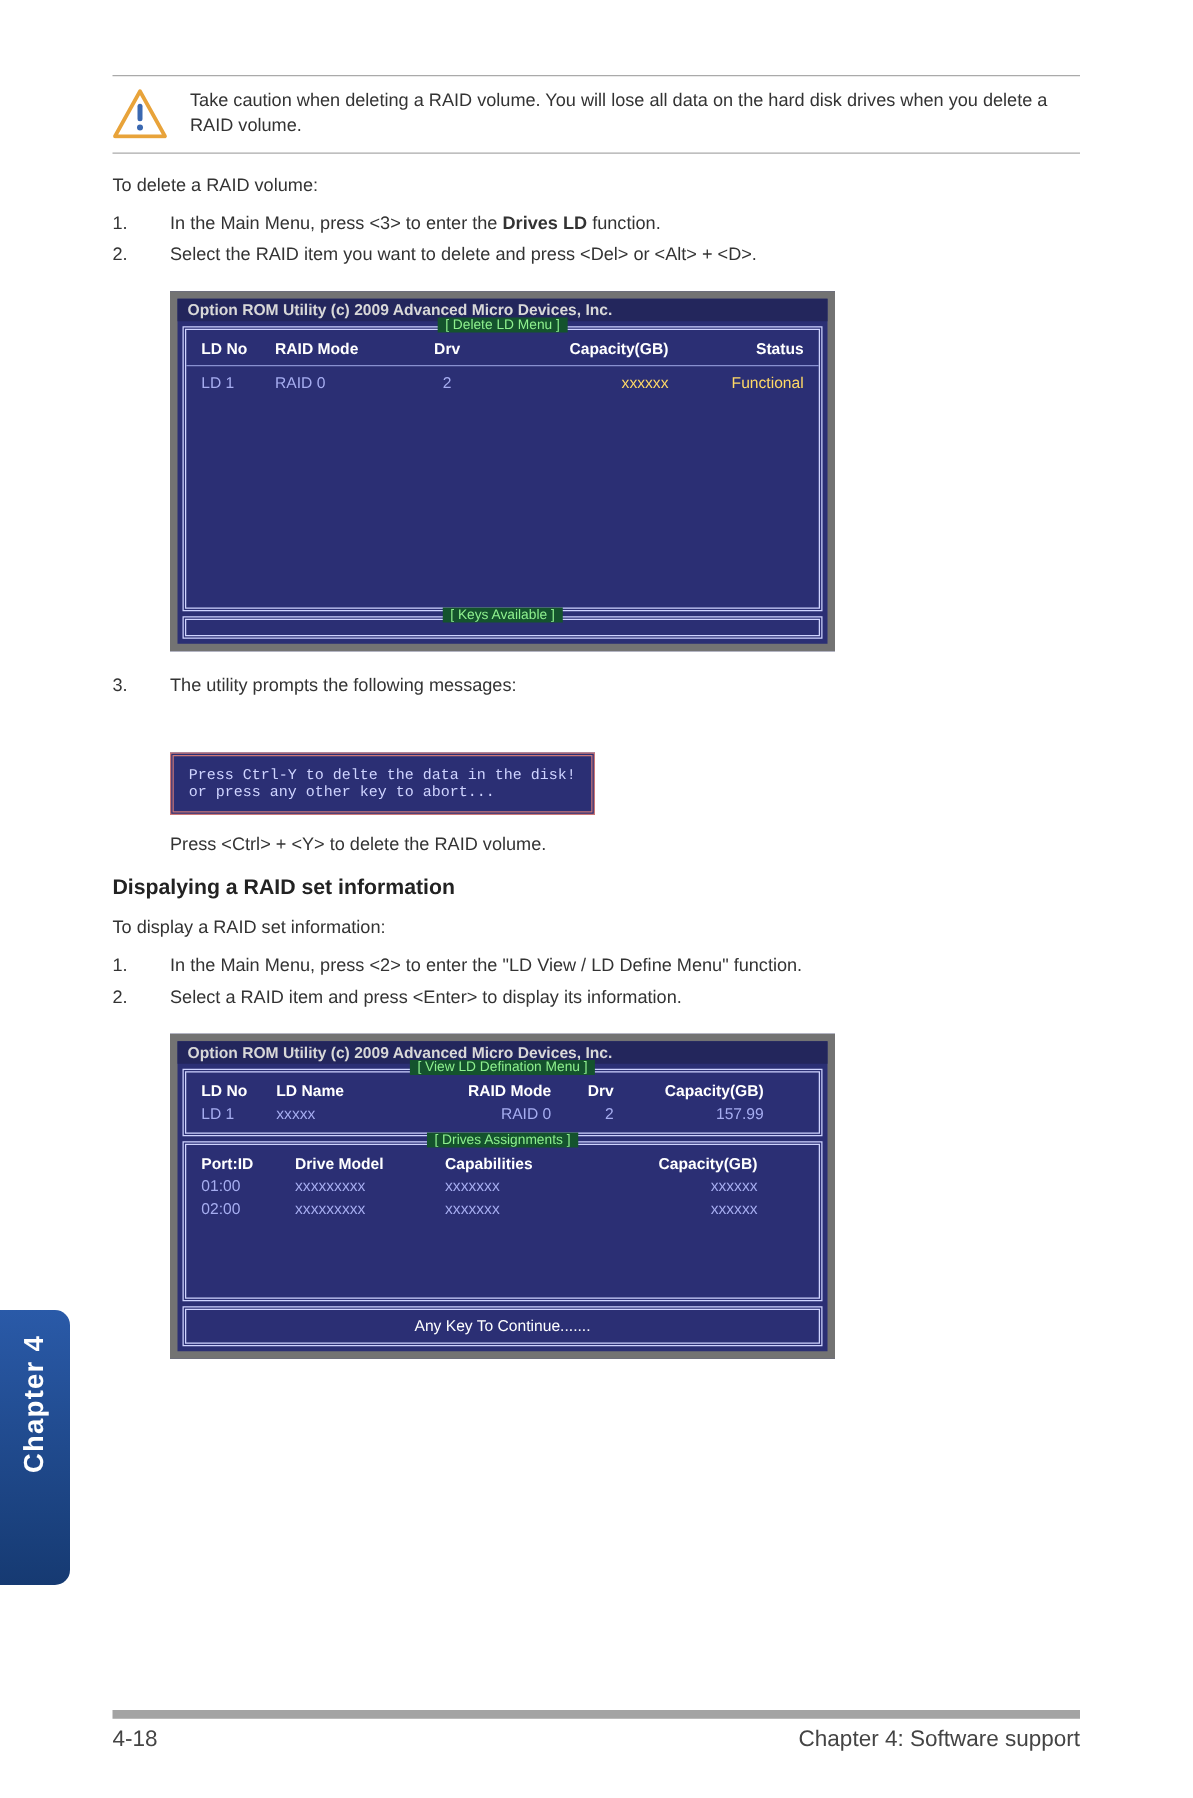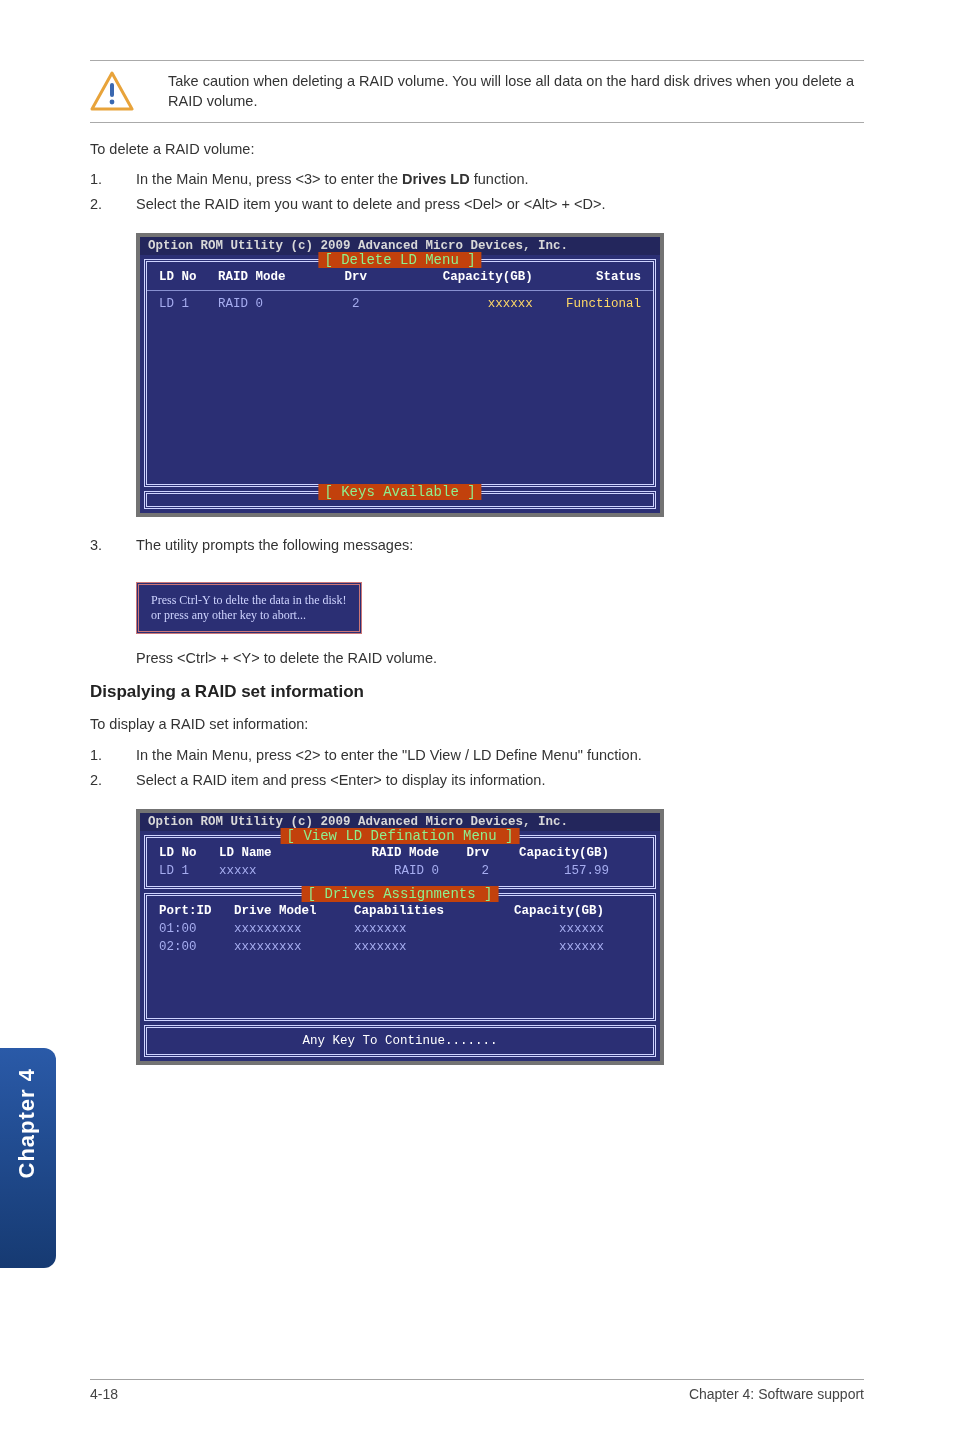--- a/index.html
+++ b/index.html
@@ -1,41 +1,41 @@
 <!DOCTYPE html>
 <html><head>
 <meta charset="utf-8">
 <style>
 body{margin:0;background:#fff;font-family:Arial,Helvetica,sans-serif;font-size:14px;color:#333}
 .page{width:954px;height:1438px;margin:0 auto;position:relative;box-sizing:border-box;padding:60px 90px 40px 90px}
 .section-h{font-weight:bold;font-size:17px;color:#222;margin:16px 0 12px}
-.warn-row{display:flex;align-items:flex-start;gap:34px;border-top:1px solid #aaa;border-bottom:1px solid #aaa;padding:10px 0;margin-bottom:16px}
+.warn-row{display:flex;align-items:flex-start;gap:18px;border-top:1px solid #aaa;border-bottom:1px solid #aaa;padding:10px 0;margin-bottom:16px}
 .warn-icon{width:44px;height:40px;flex:0 0 44px}
 .p{margin:6px 0 10px;font-size:14.5px;line-height:1.4}
 ol.numlist{list-style:none;margin:0 0 18px 0;padding:0}
 ol.numlist li{display:flex;gap:28px;margin:4px 0;font-size:14.5px;line-height:1.45}
 ol.numlist li .n{width:18px;flex:0 0 18px}
 .indent{margin-left:46px}
 .term-wrap{margin:12px 0 18px 46px}
-.term{background:#2b2f74;color:#e6e9ff;font-family:Liberation Mono, monospace;font-size:12.5px;border:4px solid #737373;display:inline-block}
+.term{background:#2b2f74;color:#e6e9ff;font-family:Liberation Sans, sans-serif;font-size:12.5px;border:6px solid #737373;display:inline-block}
 .term .tline{white-space:pre}
 .term-title{color:#d8d8d8;background:#23265c;padding:2px 8px;font-weight:bold}
 .term-box{border:3px double #cfd4ff;margin:4px;padding:6px 8px;position:relative}
-.box-label{color:#8ef08e;font-size:14px;position:absolute;top:-10px;left:50%;transform:translateX(-50%);background:#c2410c;padding:0 6px}
+.box-label{color:#8ef08e;font-size:11px;position:absolute;top:-10px;left:50%;transform:translateX(-50%);background:#14532d;padding:0 6px}
 .hdr-row{display:flex;font-weight:bold;color:#fff;padding:2px 4px}
 .hdr-row span,.data-row span{display:inline-block}
 .c1{width:60px}.c2{width:110px}.c3{width:60px;text-align:center}.c4{width:150px;text-align:right}.c5{width:110px;text-align:right}
 .sep{border-top:1px solid #8890d0;margin:4px -8px}
 .data-row{display:flex;color:#a6adf0;padding:2px 4px}
 .data-row .hl{color:#ffd966}
 .keys-box{border:3px double #cfd4ff;margin:0 4px 4px;padding:6px 8px;position:relative;color:#fff}
-.small-term{border:3px double #c77;padding:8px 12px;margin:8px 0 8px 46px;background:#2b2f74;color:#cfd4ff;font-family:Liberation Serif, serif;font-size:12px;display:inline-block}
+.small-term{border:3px double #c77;padding:8px 12px;margin:24px 0 8px 46px;background:#2b2f74;color:#cfd4ff;font-family:Liberation Mono, monospace;font-size:12px;display:inline-block}
 .vtab{position:absolute;left:0;bottom:170px;width:56px;height:220px;background:linear-gradient(#2a5aa8,#163a72);border-radius:0 12px 12px 0}
 .vtab span{color:#fff;font-weight:bold;font-size:22px;writing-mode:vertical-rl;transform:rotate(180deg);display:block;text-align:center;padding:20px 14px;letter-spacing:1px}
-.footer{position:absolute;bottom:36px;left:90px;right:90px;border-top:1px solid #a3a3a3;padding-top:6px;display:flex;justify-content:space-between;font-size:14px;color:#444}
+.footer{position:absolute;bottom:36px;left:90px;right:90px;border-top:7px solid #a3a3a3;padding-top:6px;display:flex;justify-content:space-between;font-size:18px;color:#444}
 .vc1{width:60px}.vc2{width:120px}.vc3{width:100px;text-align:right}.vc4{width:50px;text-align:right}.vc5{width:120px;text-align:right}
 .dc1{width:75px}.dc2{width:120px}.dc3{width:130px}.dc4{width:120px;text-align:right}
 </style>
 </head>
 <body>
 
 <div class="page">
 
   <div class="warn-row">
     <div class="warn-icon">

